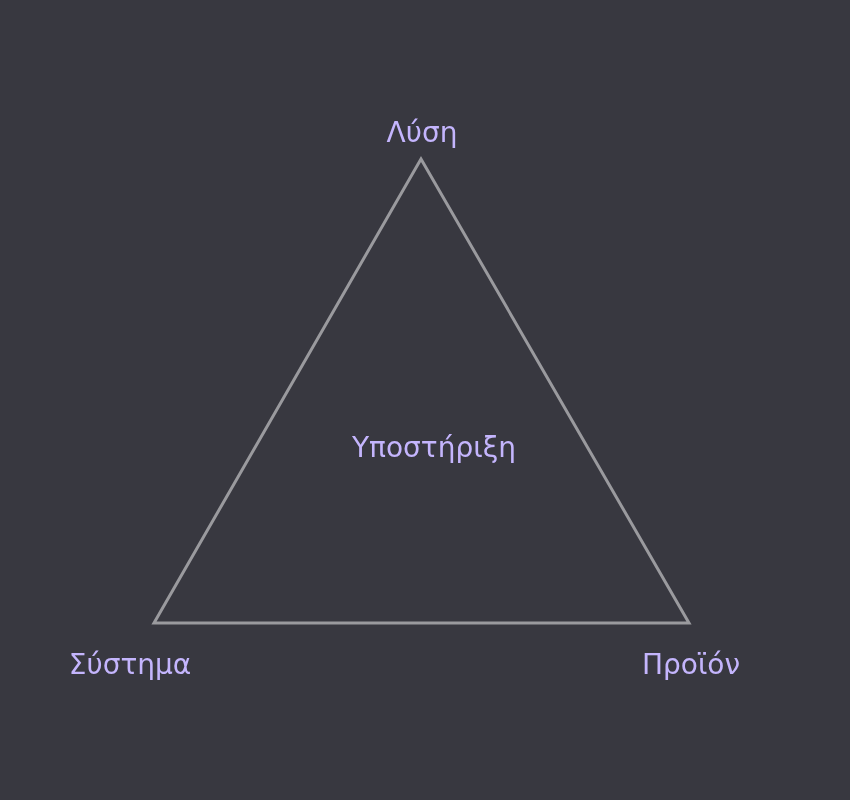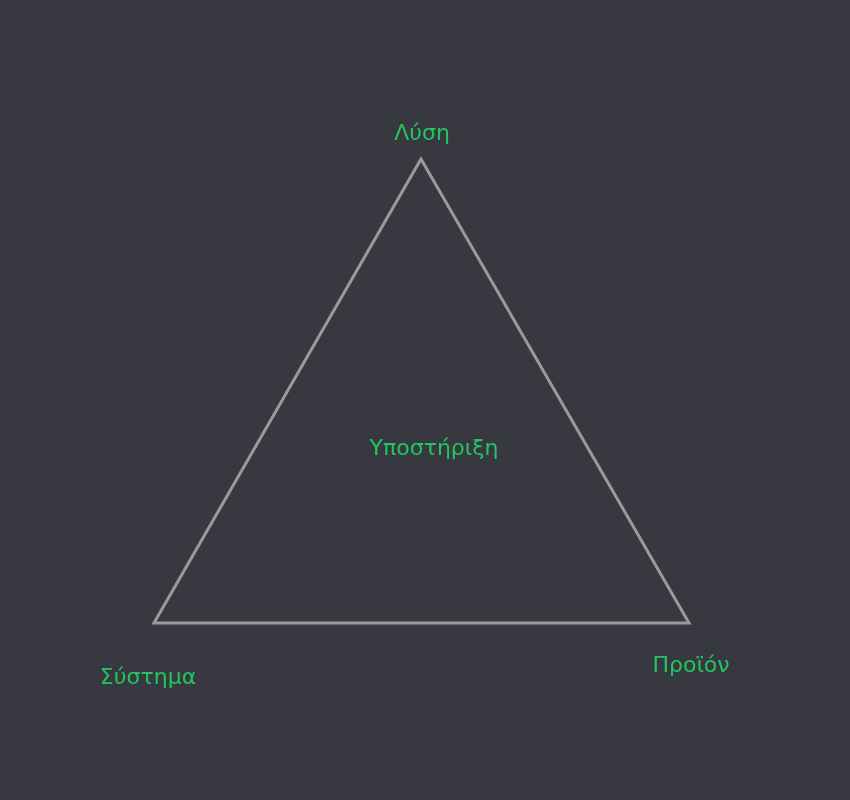--- a/index.html
+++ b/index.html
@@ -6,33 +6,33 @@
     body {
       width: 850px; height: 800px;
       background: #383840;
       position: relative;
       overflow: hidden;
       font-family: "DejaVu Sans", sans-serif;
     }
     #diagram { position: absolute; left: 0; top: 0; }
     .label {
       position: absolute;
-      color: #22c55e;
-      font-size: 22px;
+      color: #c4b5fd;
+      font-size: 28px;
       white-space: nowrap;
       transform: translate(-50%, -50%);
       line-height: 1;
     }
   </style>
 </head>
 <body>
 
 <svg id="diagram" width="850" height="800" viewBox="0 0 850 800">
   <polygon points="421,159 154,623 689,623" fill="none" stroke="#9a9a9e" stroke-width="3" stroke-linejoin="miter"></polygon>
 </svg>
 
 <div class="label" style="left:422px; top:133px;">Λύση</div>
 
 <div class="label" style="left:434px; top:448px;">Υποστήριξη</div>
 
-<div class="label" style="left:148px; top:665px;margin-top:12px;">Σύστημα</div>
+<div class="label" style="left:130px; top:665px;">Σύστημα</div>
 
 <div class="label" style="left:691px; top:665px;text-align:right;">Προϊόν</div>
 
 </body></html>

